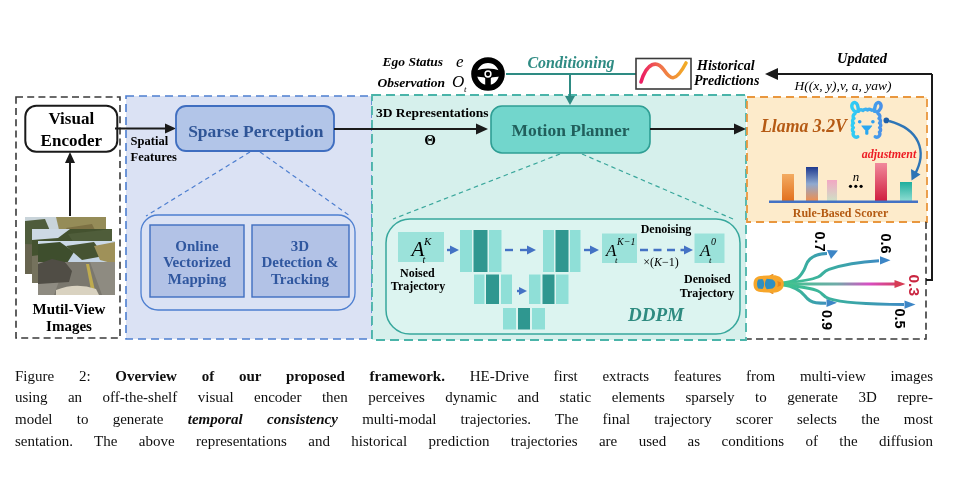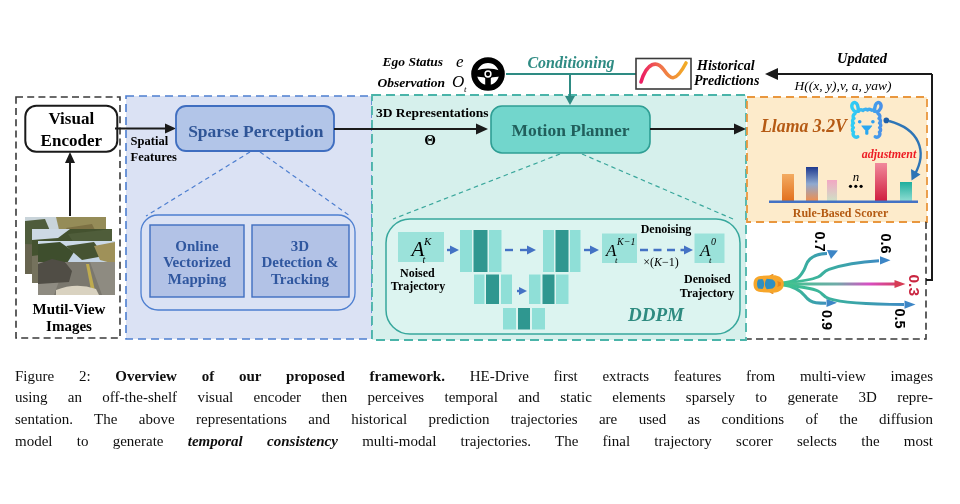--- a/index.html
+++ b/index.html
@@ -296,16 +296,16 @@
     <path d="M753.5,284 c0,-5 2.5,-7.7 7,-8.1 l13,-0.6 c4.8,0 8.3,2.4 9.8,5.6 l0.6,3.1 l-0.6,3.1 c-1.5,3.2 -5,5.6 -9.8,5.6 l-13,-0.6 c-4.5,-0.4 -7,-3.1 -7,-8.1 Z" fill="#f7a62a"></path>
     <path d="M758.2,279.4 l4.3,-0.5 c1.1,1.5 1.6,3 1.6,5.1 c0,2.1 -0.5,3.6 -1.6,5.1 l-4.3,-0.5 c-0.8,-1.3 -1.2,-2.8 -1.2,-4.6 c0,-1.8 0.4,-3.3 1.2,-4.6 Z" fill="#2e8fc2"></path>
     <path d="M766.8,278.7 l5.8,0.8 c1.9,1.2 2.8,2.7 2.8,4.5 c0,1.8 -0.9,3.3 -2.8,4.5 l-5.8,0.8 c-1.3,-1.6 -1.9,-3.4 -1.9,-5.3 c0,-1.9 0.6,-3.7 1.9,-5.3 Z" fill="#2e8fc2"></path>
     <path d="M777.2,280.9 l3.8,1.7 v2.8 l-3.8,1.7 c0.9,-2 0.9,-4.2 0,-6.2 Z" fill="#e8871e"></path>
   </g>
 </g>
 </svg>
 
 <div id="cap">
   <div class="jl">Figure 2: <b>Overview of our proposed framework.</b> HE-Drive first extracts features from multi-view images</div>
-  <div class="jl">using an off-the-shelf visual encoder then perceives temporal and static elements sparsely to generate 3D repre-</div>
+  <div class="jl">using an off-the-shelf visual encoder then perceives dynamic and static elements sparsely to generate 3D repre-</div>
+  <div class="jl">model to generate <b><i>temporal consistency</i></b> multi-modal trajectories. The final trajectory scorer selects the most</div>
   <div class="jl">sentation. The above representations and historical prediction trajectories are used as conditions of the diffusion</div>
-  <div class="jl">model to generate <b><i>temporal consistency</i></b> multi-modal trajectories. The final trajectory scorer selects the most</div>
 </div>
 
 </body></html>

